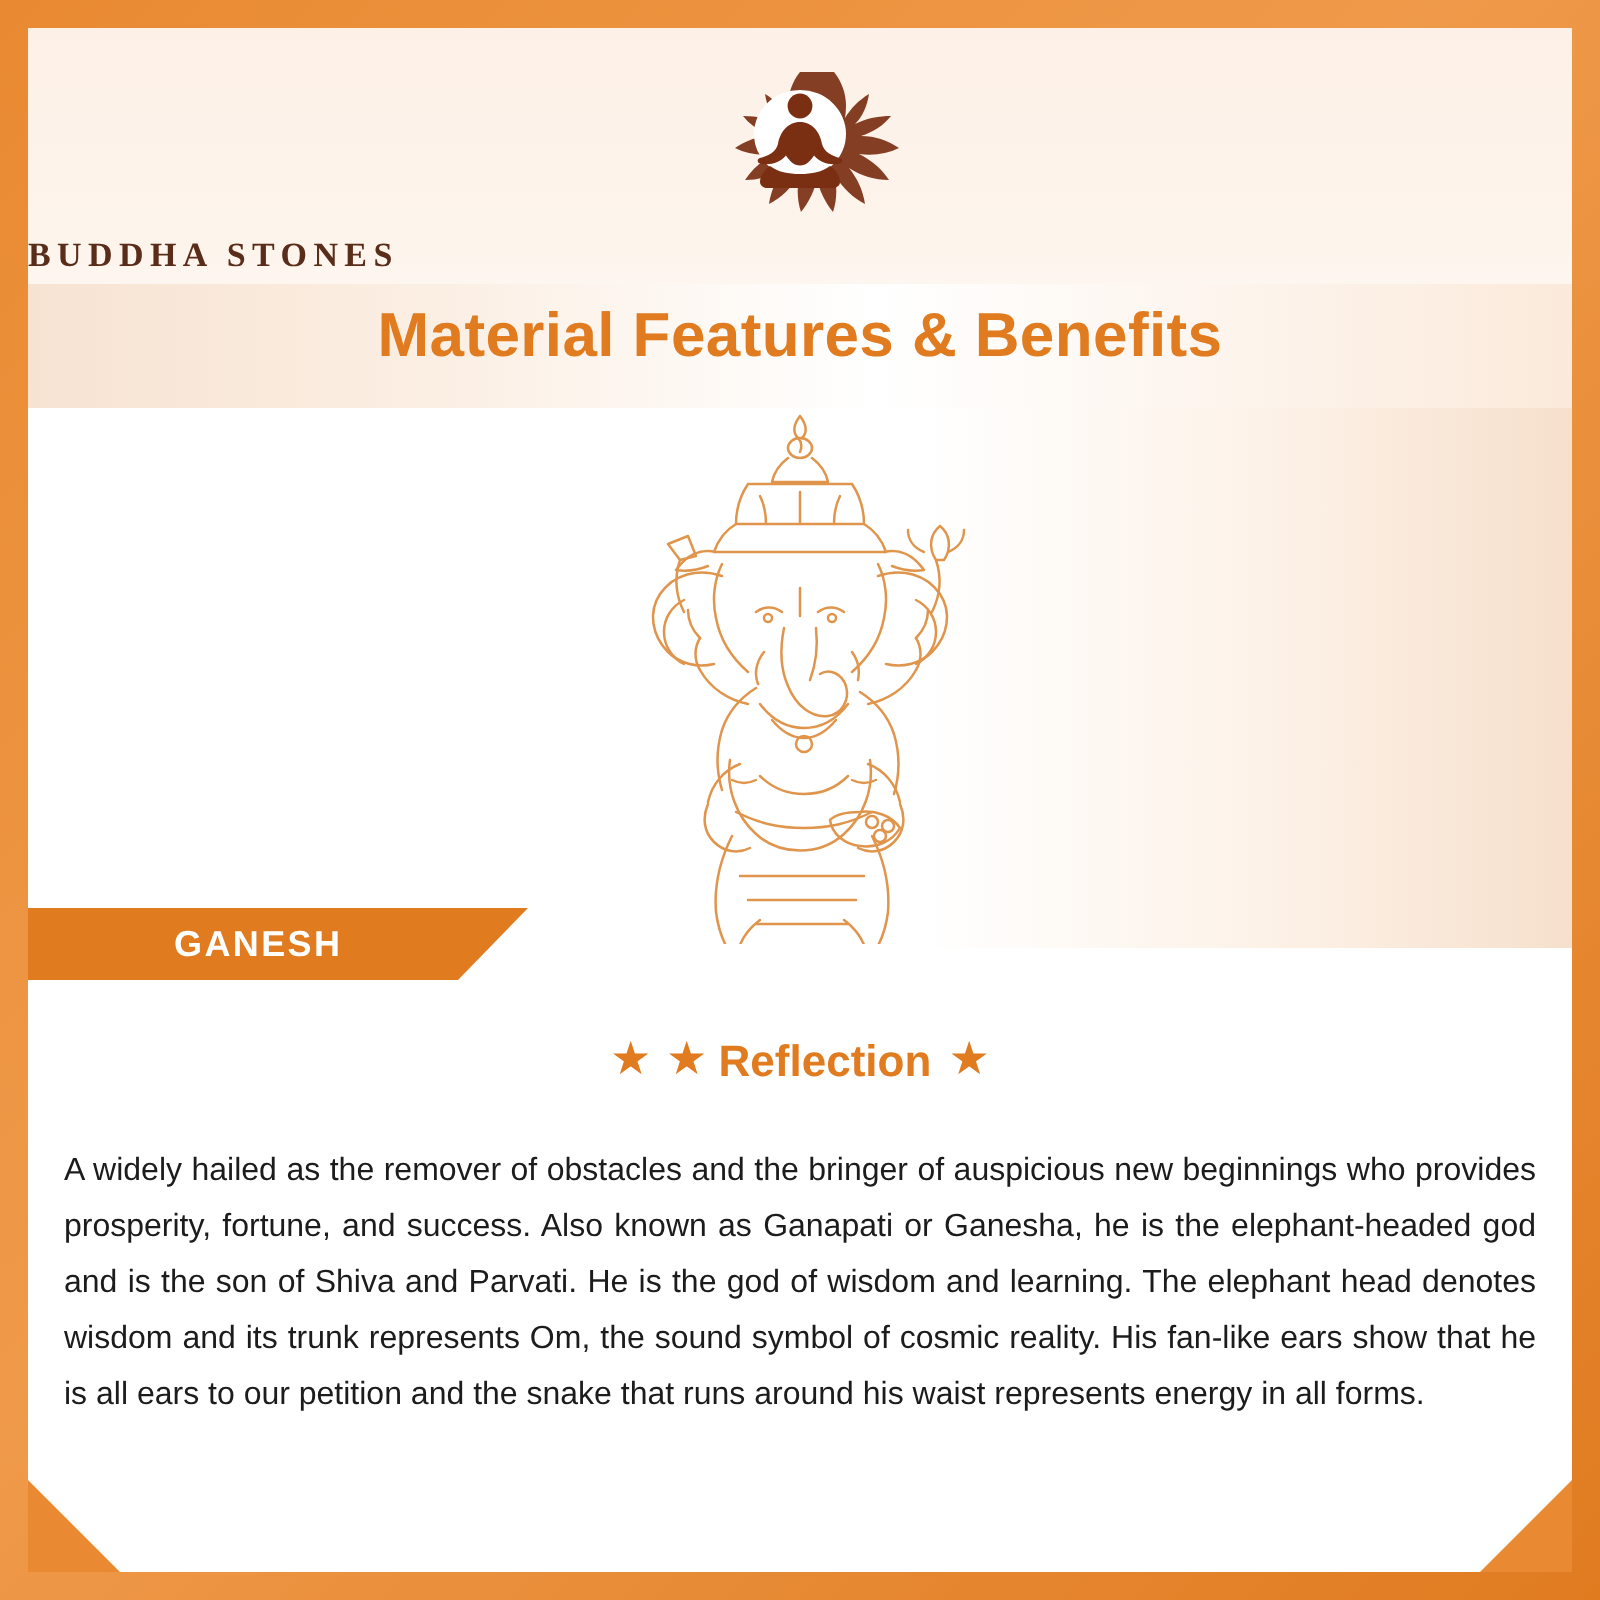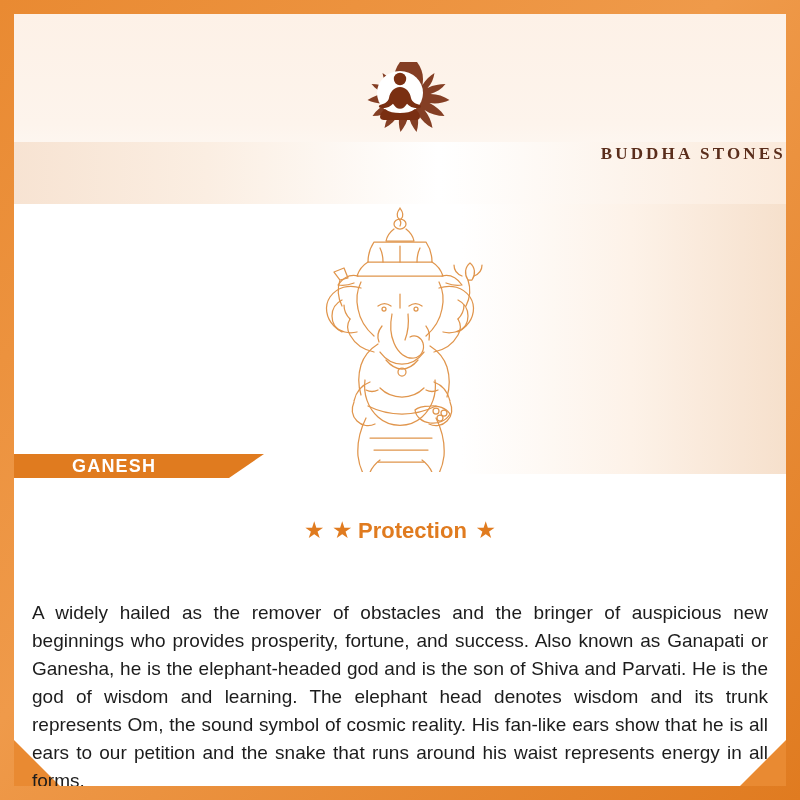--- a/index.html
+++ b/index.html
@@ -92,23 +92,23 @@
     position: absolute;
     left: 0; top: 190px;
     width: 100%;
     height: 270px;
     background: linear-gradient(90deg, #ffffff 0%, #ffffff 58%, #fdf2e8 80%, #f6e0cc 100%);
   }
 
   
   .logo-block {
     position: absolute;
-    left: 0; top: 32px;
-    width: 100%;
-    text-align: right;
+    left: 0; top: 6px;
+    width: 100%;
+    text-align: left;
   }
   .logo-mark {
     display: block;
     margin: 0 auto;
   }
   .logo-text {
     margin-top: 6px;
     font-size: 17px;
     letter-spacing: 3.2px;
     font-weight: bold;
@@ -136,30 +136,30 @@
     height: 275px;
     display: flex;
     align-items: center;
     justify-content: center;
   }
 
   
   .ribbon {
     position: absolute;
     left: 0; top: 440px;
-    height: 24px;
+    height: 36px;
     width: 250px;
     background: #e07b1f;
     color: #ffffff;
     display: flex;
     align-items: center;
     font-size: 18px;
     font-weight: bold;
     letter-spacing: 1.2px;
-    padding-left: 58px;
+    padding-left: 73px;
     box-sizing: border-box;
     clip-path: polygon(0 0, 100% 0, 86% 100%, 0 100%);
   }
 
   
   .keywords {
     position: absolute;
     left: 0; top: 504px;
     width: 100%;
     display: flex;
@@ -180,23 +180,23 @@
     font-size: 20px;
     line-height: 1;
     position: relative;
     top: -1px;
   }
 
   
   .body-copy {
     position: absolute;
     left: 18px;
-    top: 566px;
+    top: 542px;
     width: 736px;
-    font-size: 19px;
+    font-size: 16px;
     line-height: 28px;
     color: #1c1c1c;
     text-align: justify;
     text-justify: inter-word;
     font-family: "Liberation Sans", sans-serif;
   }
 </style>
 </head>
 <body>
 
@@ -227,20 +227,21 @@
         <g fill="#7a2f12">
 
           <circle cx="85" cy="33" r="6.2"></circle>
           <path d="M85 41c-6 0-10 5-11 11-1 4-5 6-9 7-1.5.4-1.6 2.4 0 2.8 5 1.2 10-.6 13-4 2 3 4 5 7 5s5-2 7-5c3 3.4 8 5.2 13 4 1.6-.4 1.5-2.4 0-2.8-4-1-8-3-9-7-1-6-5-11-11-11z"></path>
           <path d="M70 63c-3 2-5 5-5 8 0 2 2 3 4 3h32c2 0 4-1 4-3 0-3-2-6-5-8-4 3-9 4-15 4s-11-1-15-4z"></path>
         </g>
       </svg>
       <div class="logo-text">BUDDHA STONES</div>
     </div>
 
+    <div class="main-title">Material Features &amp; Benefits</div>
 
     <div class="hero">
       <svg width="260" height="270" viewBox="0 0 260 270">
         <g fill="none" stroke="#e0954c" stroke-width="1.25" stroke-linecap="round" stroke-linejoin="round">
 
           <path d="M130 6c-3 4-4 8-1 11 2 2 2 5 1 7M130 6c3 4 4 8 1 11"></path>
           <ellipse cx="130" cy="22" rx="6" ry="5"></ellipse>
           <path d="M124 27c-4 3-7 7-8 12h28c-1-5-4-9-8-12"></path>
 
           <path d="M104 40c-4 6-6 13-6 20h64c0-7-2-14-6-20z"></path>
@@ -310,21 +311,21 @@
     </div>
 
     <div class="ribbon">GANESH</div>
 
     <div class="keywords">
       <span class="keyword">
         <span class="star">★</span>
       </span>
       <span class="keyword">
         <span class="star">★</span>
-        <span>Protection</span>
+        <span>Reflection</span>
       </span>
       <span class="keyword">
         <span class="star">★</span>
       </span>
     </div>
 
     <p class="body-copy">A widely hailed as the remover of obstacles and the bringer of auspicious new beginnings who provides prosperity, fortune, and success. Also known as Ganapati or Ganesha, he is the elephant-headed god and is the son of Shiva and Parvati. He is the god of wisdom and learning. The elephant head denotes wisdom and its trunk represents Om, the sound symbol of cosmic reality. His fan-like ears show that he is all ears to our petition and the snake that runs around his waist represents energy in all forms.</p>
 
   </div>
 </div>

